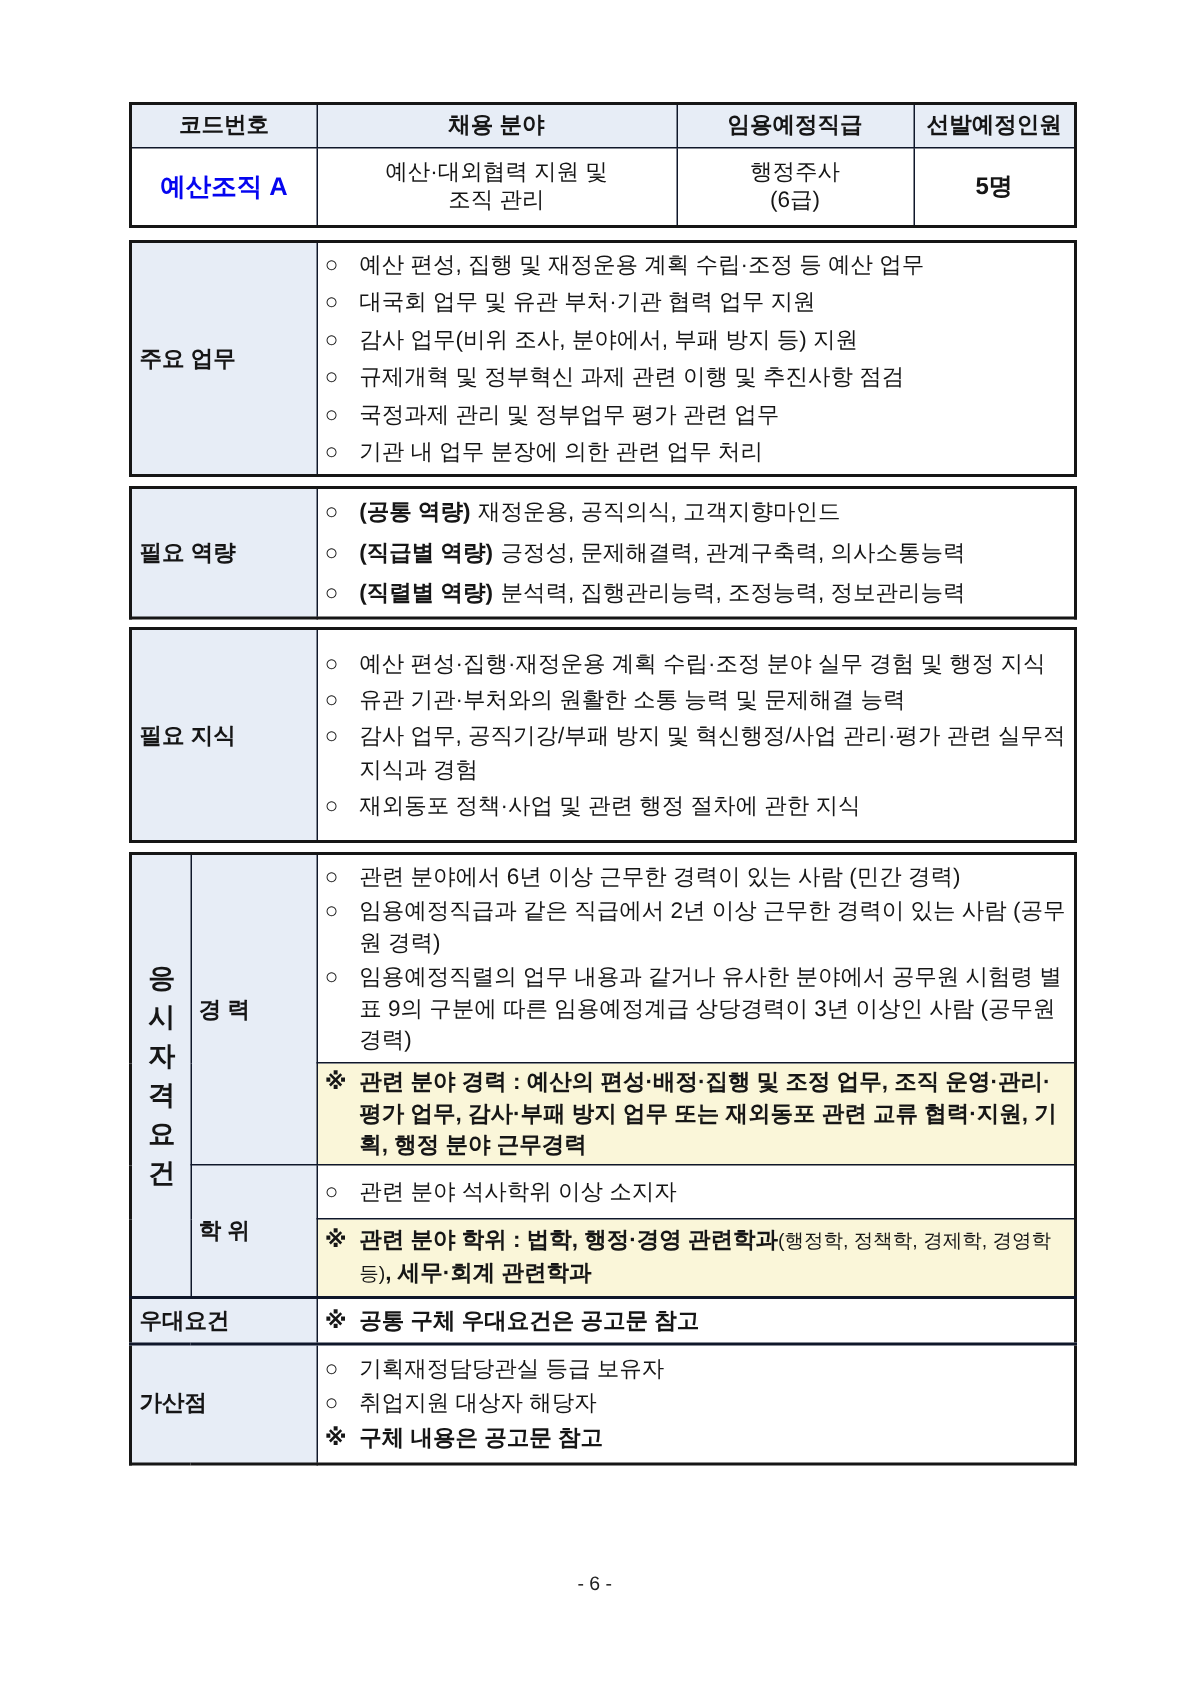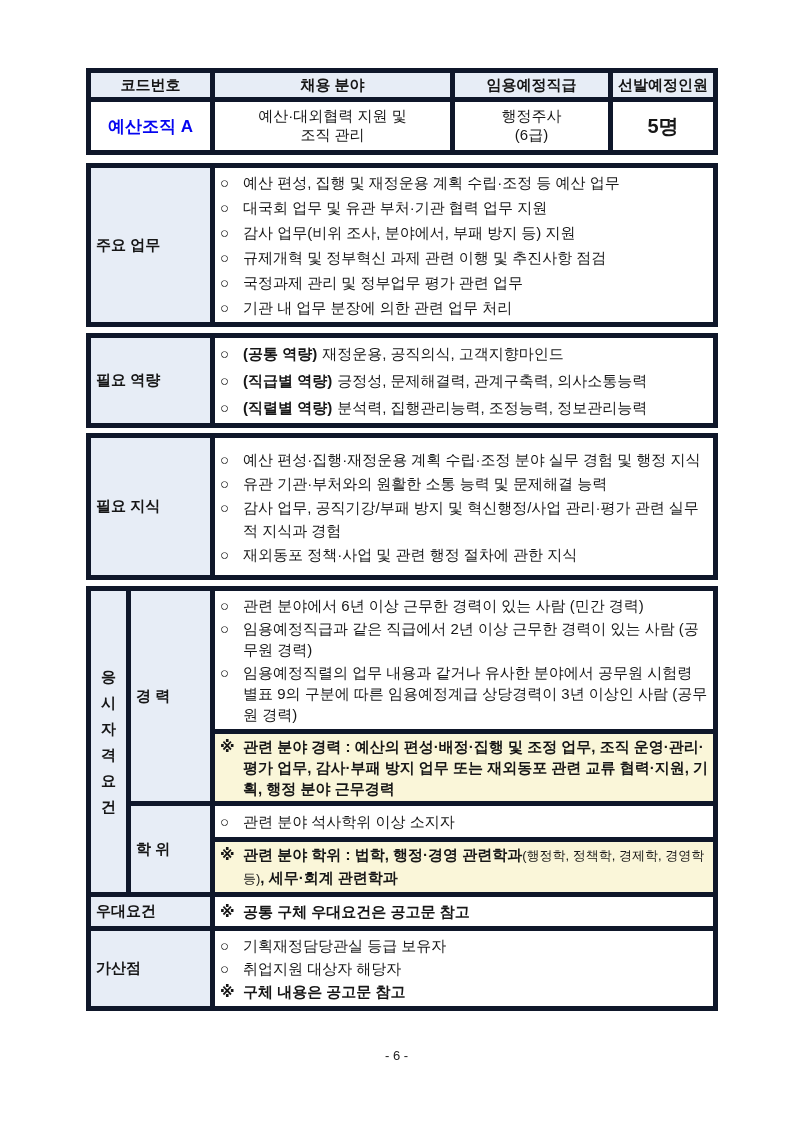--- a/index.html
+++ b/index.html
@@ -20,40 +20,40 @@
   }
   .content{position:absolute;left:86px;top:68px;width:632px;}
 
   table.tbl{
     width:100%;
     border-collapse:collapse;
     table-layout:fixed;
     border:2px solid #161616;
   }
   table.tbl td{
-    border:5px solid #0f172a;
+    border:1px solid #0f172a;
     padding:2px 5px;
     vertical-align:middle;
   }
   .hd{
     background:var(--header-bg,#e7edf6);
     font-weight:bold;
     text-align:center;
   }
   .cellc{text-align:center;}
 
   
   .t1{margin-bottom:8px;}
   .t1 .hrow td{height:29px;}
   .t1 .drow td{height:53px;}
   .code-val{
     color:var(--code-text,#0505f0);
     font-weight:bold;font-size:17px;text-align:center;
   }
-  .count-val{font-weight:bold;font-size:20px;text-align:center;}
+  .count-val{font-weight:bold;font-size:16px;text-align:center;}
 
   
   .t2{margin-bottom:8px;}
   .t2 td{height:27px;text-align:center;}
 
   
   .t3{margin-bottom:6px;}
   .t4{margin-bottom:5px;}
   .t5{margin-bottom:6px;}
   .labelcell{
@@ -69,21 +69,21 @@
   .t4 .bi{line-height:27px;}
   .t4 .bullets{height:82px;}
   .t5 .bi{line-height:23px;margin:1px 0;}
   .t5 .bullets{height:142px;}
   .bseg{font-weight:bold;margin-right:5px;text-align:right;}
 
   
   .vcell{width:40px;background:var(--header-bg,#e7edf6);}
   .vtext{
     width:17px;margin:0 auto;
-    font-weight:bold;font-size:15px;line-height:26px;
+    font-weight:bold;font-size:18px;line-height:26px;
     word-break:break-all;text-align:center;
   }
   .qlabel{width:84px;}
   .t6 .career-items{height:135px;}
   .t6 .career-note{height:62px;}
   .t6 .degree-items{height:36px;}
   .t6 .degree-note{height:52px;}
   .t6 .pref-row td{height:29px;border-top-width:2px;}
   .t6 .bonus-row td{height:80px;border-top-width:2px;}
   .t6 .bi{line-height:21px;margin:2px 0;}

